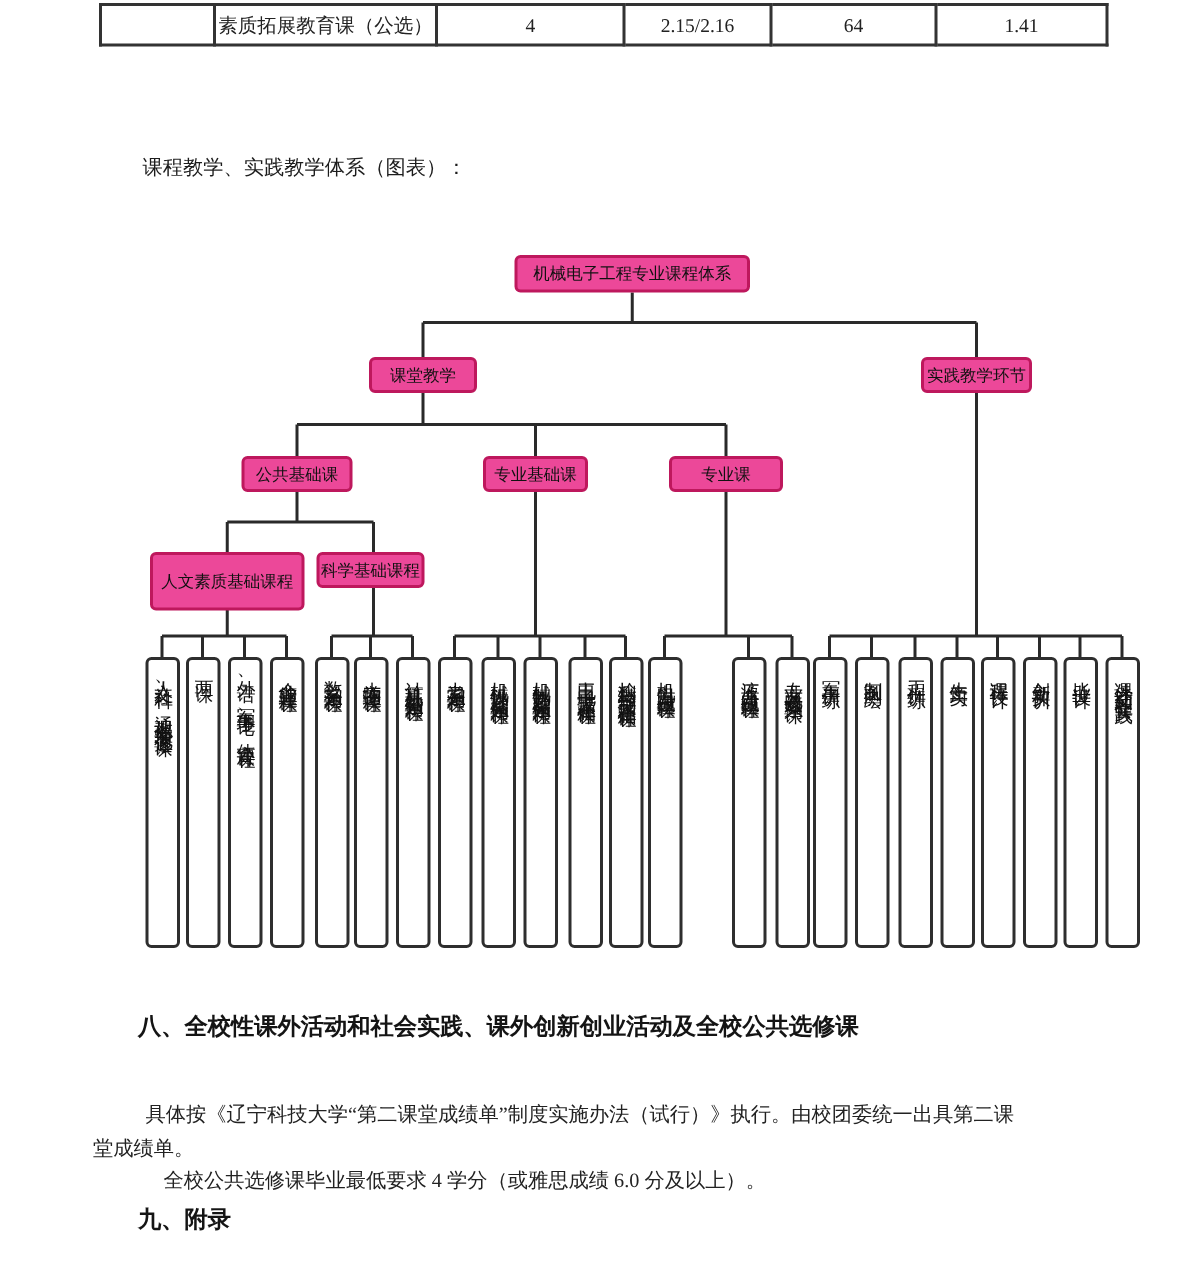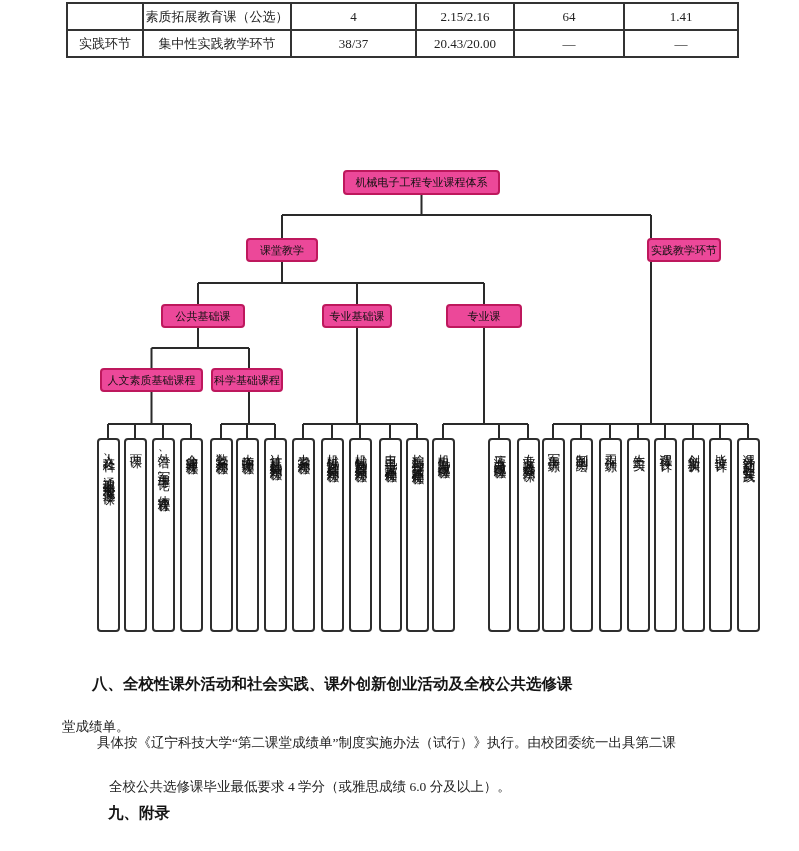--- a/index.html
+++ b/index.html
@@ -43,54 +43,47 @@
       </colgroup>
       <tbody>
         <tr>
           <td></td>
           <td>素质拓展教育课（公选）</td>
           <td>4</td>
           <td>2.15/2.16</td>
           <td>64</td>
           <td>1.41</td>
         </tr>
-        <tr>
-          <td>实践环节</td>
-          <td>集中性实践教学环节</td>
-          <td>38/37</td>
-          <td>20.43/20.00</td>
-          <td>—</td>
-          <td>—</td>
-        </tr>
       </tbody>
     </table>
   </div>
 
+  <div class="abs caption" style="left:95px;top:103px;">课程教学、实践教学体系（图表）：</div>
 
   <div class="abs" style="left:0;top:0;width:799px;height:660px;">
 
     <svg class="wires" width="799" height="660" viewBox="0 0 799 660">
       <path fill="none" stroke="#2a2a2a" stroke-width="2" d="
         M421.5 195 V215 M282 215 H651 M282 215 V238 M651 215 V238
         M282 262 V283 M198 283 H484 M198 283 V304 M357 283 V304 M484 283 V304
         M198 328 V348 M151.5 348 H249 M151.5 348 V368 M249 348 V368
         M151.5 392 V424 M108 424 H191 M108 424 V438 M135 424 V438 M163 424 V438 M191 424 V438
         M249 392 V424 M221 424 H275 M221 424 V438 M247 424 V438 M275 424 V438
         M357 328 V424 M303 424 H417 M303 424 V438 M332 424 V438 M360 424 V438 M390 424 V438 M417 424 V438
         M484 328 V424 M443 424 H528 M443 424 V438 M499 424 V438 M528 424 V438
         M651 262 V424 M553 424 H748 M553 424 V438 M581 424 V438 M610 424 V438 M638 424 V438 M665 424 V438 M693 424 V438 M720 424 V438 M748 424 V438"></path>
     </svg>
 
     <div class="node" style="left:343px;top:170px;width:157px;height:25px;">机械电子工程专业课程体系</div>
     <div class="node" style="left:246px;top:238px;width:72px;height:24px;">课堂教学</div>
-    <div class="node" style="left:614px;top:238px;width:74px;height:24px;margin-left:33px;">实践教学环节</div>
-    <div class="node" style="left:161px;top:304px;width:84px;height:24px;">公共基础课</div>
+    <div class="node" style="left:614px;top:238px;width:74px;height:24px;">实践教学环节</div>
+    <div class="node" style="left:161px;top:304px;width:74px;height:24px;">公共基础课</div>
     <div class="node" style="left:322px;top:304px;width:70px;height:24px;">专业基础课</div>
     <div class="node" style="left:446px;top:304px;width:76px;height:24px;">专业课</div>
-    <div class="node" style="left:100px;top:368px;width:103px;height:24px;">人文素质基础课程</div>
+    <div class="node" style="left:100px;top:368px;width:103px;height:39px;">人文素质基础课程</div>
     <div class="node" style="left:211px;top:368px;width:72px;height:24px;">科学基础课程</div>
 
     <div class="leaf" style="left:97px">人文社科、通识教学专项选修课</div>
     <div class="leaf" style="left:124px">两课</div>
     <div class="leaf" style="left:152px">外语、军事理论、体育课程</div>
     <div class="leaf" style="left:180px">企业管理课程</div>
     <div class="leaf" style="left:210px">数学系列课程</div>
     <div class="leaf" style="left:236px">大学物理课程</div>
     <div class="leaf" style="left:264px">计算机基础系列课程</div>
     <div class="leaf" style="left:292px">力学系列课程</div>
@@ -107,18 +100,18 @@
     <div class="leaf" style="left:627px">生产实习</div>
     <div class="leaf" style="left:654px">课程设计</div>
     <div class="leaf" style="left:682px">创新实训</div>
     <div class="leaf" style="left:709px">毕业设计</div>
     <div class="leaf" style="left:737px">课外活动和社会实践</div>
   </div>
 
   <div class="abs h-sec" style="left:92px;top:674px;">八、全校性课外活动和社会实践、课外创新创业活动及全校公共选修课</div>
 
   <div class="abs bodyline" style="left:97px;top:734px;">具体按《辽宁科技大学“第二课堂成绩单”制度实施办法（试行）》执行。由校团委统一出具第二课</div>
-  <div class="abs bodyline" style="left:62px;top:718px;font-family:Liberation Mono, monospace;">堂成绩单。</div>
+  <div class="abs bodyline" style="left:62px;top:757px;font-family:Liberation Mono, monospace;">堂成绩单。</div>
   <div class="abs bodyline" style="left:97px;top:778px;margin-left:12px;">全校公共选修课毕业最低要求 4 学分（或雅思成绩 6.0 分及以上）。</div>
 
-  <div class="abs h-sec" style="left:92px;top:803px;margin-left:16px;">九、附录</div>
+  <div class="abs h-sec" style="left:92px;top:803px;">九、附录</div>
 
 </div>
 
 </body></html>

